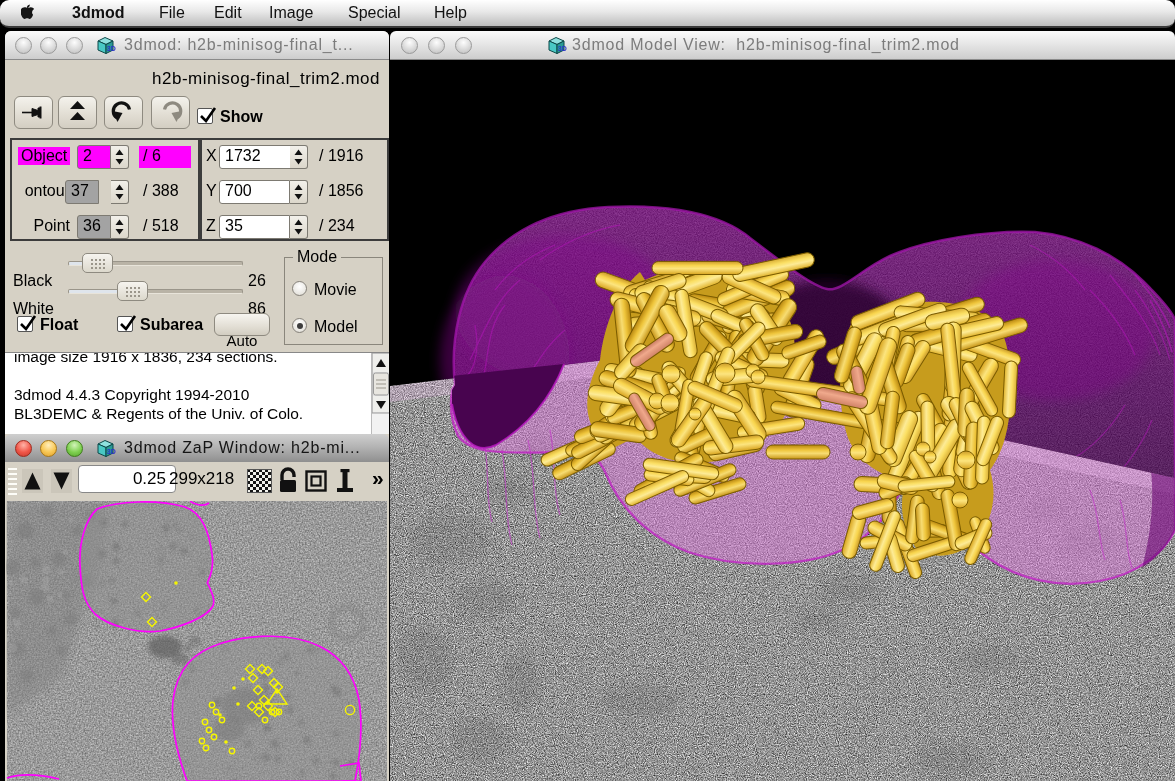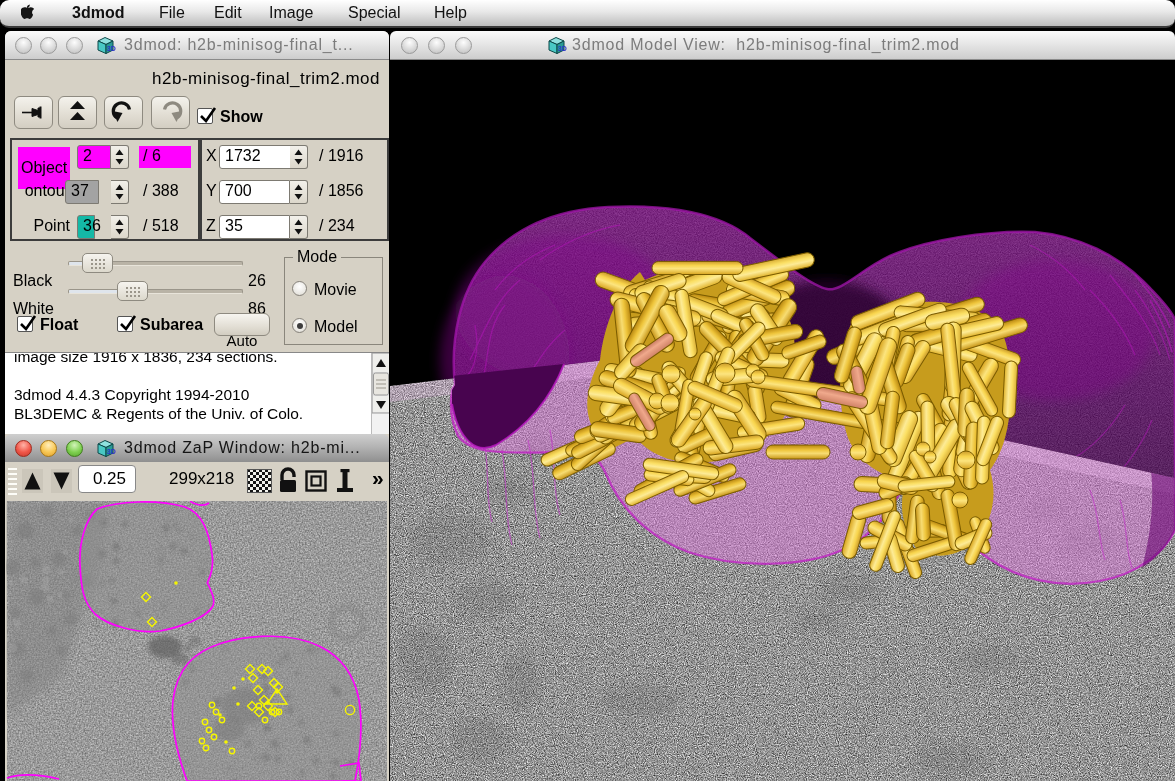--- a/index.html
+++ b/index.html
@@ -152,38 +152,38 @@
   </div>
   <div class="cb" style="left:192px;top:77px">
       <svg width="22" height="22" viewBox="0 0 22 22">
         <path d="M4 11 L9 16 L18 3" fill="none" stroke="#000" stroke-width="2.6"></path>
       </svg>
     </div>
   <div class="cblab" style="left:215px;top:77px">Show</div>
 
   <div class="grpbox" style="left:5px;top:107px;width:190px;height:103px"></div>
   <div class="grpbox" style="left:195px;top:107px;width:189px;height:103px"></div>
-  <div class="lab" style="left:13px;top:116px;background:#ff00ff;padding:12px 3px">Object</div>
+  <div class="lab" style="left:13px;top:116px;background:#ff00ff;padding:0 3px">Object</div>
 <div class="lab" style="left:-10px;top:151px;width:75px;text-align:right">ontour</div>
 <div class="lab" style="left:-10px;top:186px;width:75px;text-align:right">Point</div>
 <div class="spinfield" style="left:72px;top:114px;width:34px;background:#ff00ff">2</div>
     <div class="spinbtn" style="left:106px;top:114px">
       <svg width="9" height="16" viewBox="0 0 9 16">
         <path d="M4.5 0.5 L8.5 6 H0.5 Z" fill="#111"></path>
         <path d="M4.5 15.5 L8.5 10 H0.5 Z" fill="#111"></path>
       </svg>
     </div>
 <div class="spinfield" style="left:60px;top:149px;width:34px;background:#a3a3a3">37</div>
     <div class="spinbtn" style="left:106px;top:149px">
       <svg width="9" height="16" viewBox="0 0 9 16">
         <path d="M4.5 0.5 L8.5 6 H0.5 Z" fill="#111"></path>
         <path d="M4.5 15.5 L8.5 10 H0.5 Z" fill="#111"></path>
       </svg>
     </div>
-<div class="spinfield" style="left:72px;top:184px;width:18px;background:#14b8a6">36</div>
+<div class="spinfield" style="left:72px;top:184px;width:34px;background:#a3a3a3">36</div>
     <div class="spinbtn" style="left:106px;top:184px">
       <svg width="9" height="16" viewBox="0 0 9 16">
         <path d="M4.5 0.5 L8.5 6 H0.5 Z" fill="#111"></path>
         <path d="M4.5 15.5 L8.5 10 H0.5 Z" fill="#111"></path>
       </svg>
     </div>
 <div class="slash" style="left:134px;top:115px;width:52px;background:#ff00ff;height:22px;padding:1px 0 0 4px">/ 6</div>
 <div class="slash" style="left:138px;top:151px">/ 388</div>
 <div class="slash" style="left:138px;top:186px">/ 518</div>
 <div class="lab" style="left:201px;top:116px">X</div>
@@ -295,21 +295,21 @@
         </g>
     </svg>
     <svg class="abs" style="left:17px;top:7px" width="21" height="24" viewBox="0 0 21 24">
       <rect width="21" height="24" fill="#cbc6ba"></rect>
         <path d="M10.5 3.5 L18.5 20.5 H2.5 Z" fill="#111"></path>
     </svg>
     <svg class="abs" style="left:46px;top:7px" width="21" height="24" viewBox="0 0 21 24">
       <rect width="21" height="24" fill="#cbc6ba"></rect>
         <path d="M10.5 20.5 L18.5 3.5 H2.5 Z" fill="#111"></path>
     </svg>
-    <div class="abs" style="left:73px;top:3px;width:58px;height:28px;background:#fff;border:1px solid #888;border-radius:4px;font-size:17px;text-align:right;padding:3px 9px 0 0">0.25</div>
+    <div class="abs" style="left:73px;top:3px;width:98px;height:28px;background:#fff;border:1px solid #888;border-radius:4px;font-size:17px;text-align:right;padding:3px 9px 0 0">0.25</div>
     <div class="ztxt" style="left:164px;top:7px;font-size:17px">299x218</div>
     <svg class="abs" style="left:242px;top:7px" width="25" height="24" viewBox="0 0 25 24">
         <defs>
           <pattern id="chk" width="6" height="6" patternUnits="userSpaceOnUse">
             <rect width="6" height="6" fill="#f2f2ec"></rect>
             <rect width="3" height="3" fill="#151515"></rect>
             <rect x="3" y="3" width="3" height="3" fill="#151515"></rect>
           </pattern>
         </defs>
         <rect x="0.5" y="0.5" width="24" height="23" fill="url(#chk)" stroke="#555"></rect>

